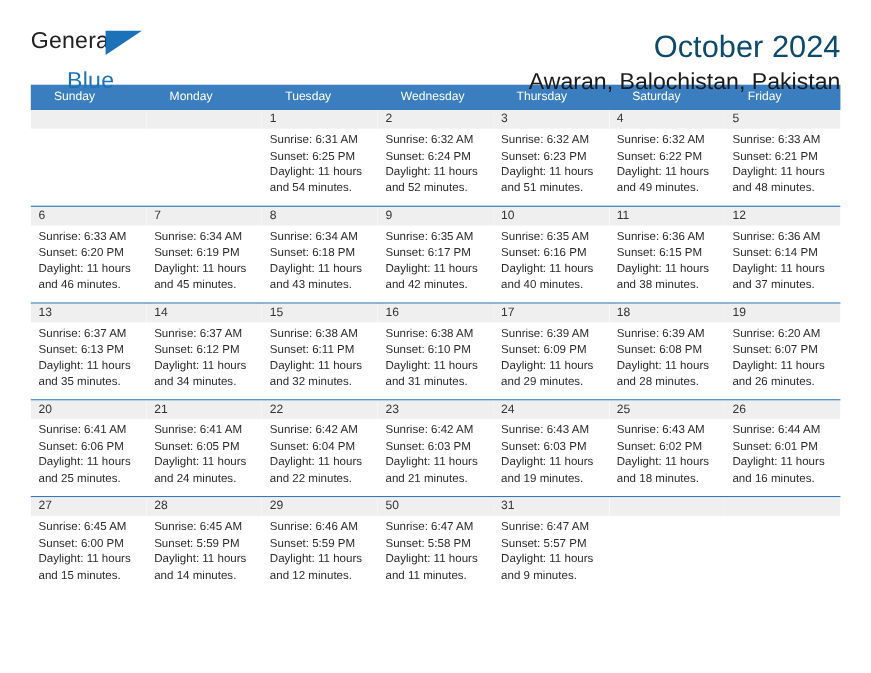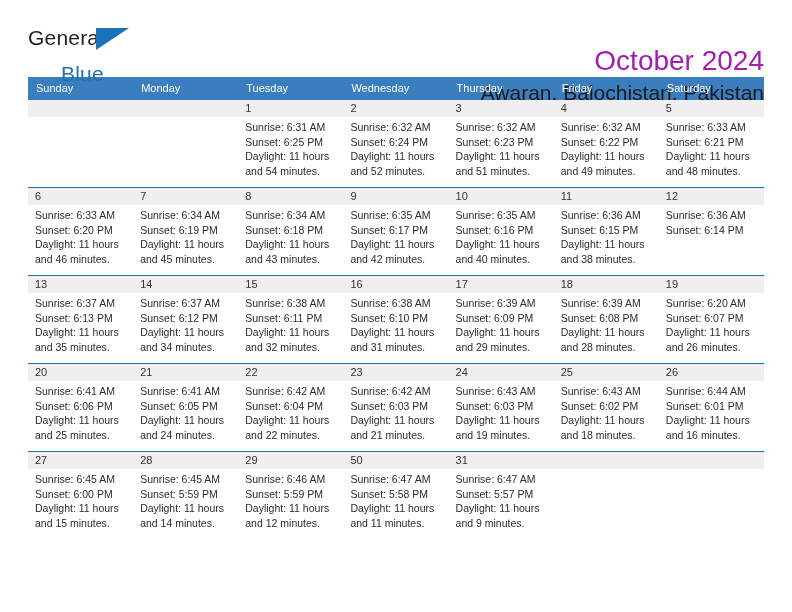--- a/index.html
+++ b/index.html
@@ -68,24 +68,23 @@
   }
 
   .titles {
     text-align: right;
     flex: 0 0 auto;
     padding-top: 0px;
   }
   .cal-title {
     font-size: 28px;
     font-weight: normal;
-    color: #a21caf;
+    color: #0c4a6e;
     line-height: 34px;
     white-space: nowrap;
-    margin-top: 18px;
   }
   .cal-subtitle {
     font-size: 21px;
     font-weight: normal;
     color: #1a1a1a;
     line-height: 20px;
     margin-top: 5px;
     white-space: nowrap;
   }
 
@@ -97,21 +96,21 @@
 
   .weekdays {
     display: grid;
     grid-template-columns: repeat(7, 1fr);
     background: #3a7ebf;
   }
   .weekday {
     color: #ffffff;
     font-size: 11px;
     line-height: 13px;
-    padding: 5px 0 5px 8px;
+    padding: 5px 0 5px 21px;
     box-sizing: border-box;
     white-space: nowrap;
   }
 
   .week {
     display: grid;
     grid-template-columns: repeat(7, 1fr);
     border-top: 1px solid #1b6cb0;
     background: #ffffff;
   }
@@ -162,22 +161,22 @@
   </div>
 
   <div class="calendar">
 
     <div class="weekdays">
       <div class="weekday">Sunday</div>
       <div class="weekday">Monday</div>
       <div class="weekday">Tuesday</div>
       <div class="weekday">Wednesday</div>
       <div class="weekday">Thursday</div>
+      <div class="weekday">Saturday</div>
       <div class="weekday">Friday</div>
-      <div class="weekday">Saturday</div>
     </div>
 
     <div id="weeks-container">
         <div class="week first">
           <div class="day empty">
             <div class="day-band"></div>
           </div>
           <div class="day empty">
             <div class="day-band"></div>
           </div>
@@ -269,20 +268,21 @@
               <div>Sunrise: 6:36 AM</div>
               <div>Sunset: 6:15 PM</div>
               <div class="daylight">Daylight: 11 hours and 38 minutes.</div>
             </div>
           </div>
           <div class="day">
             <div class="day-band">12</div>
             <div class="day-body">
               <div>Sunrise: 6:36 AM</div>
               <div>Sunset: 6:14 PM</div>
+              <div class="daylight">Daylight: 11 hours and 37 minutes.</div>
             </div>
           </div>
         </div>
         <div class="week">
           <div class="day">
             <div class="day-band">13</div>
             <div class="day-body">
               <div>Sunrise: 6:37 AM</div>
               <div>Sunset: 6:13 PM</div>
               <div class="daylight">Daylight: 11 hours and 35 minutes.</div>

